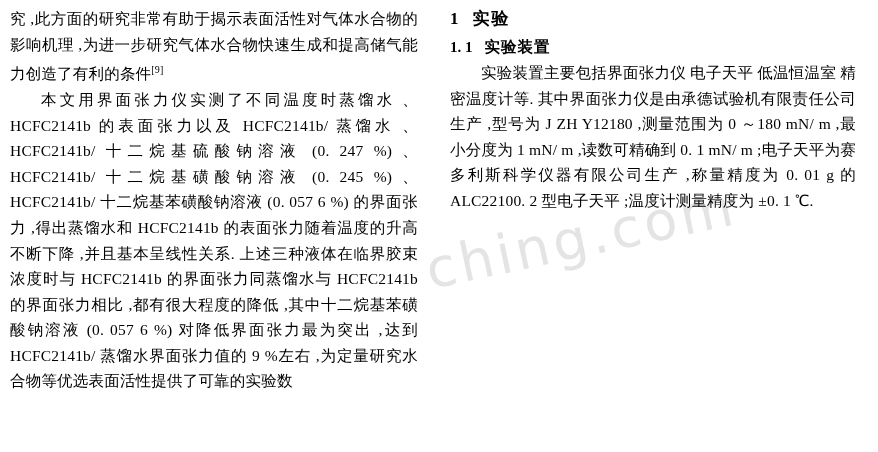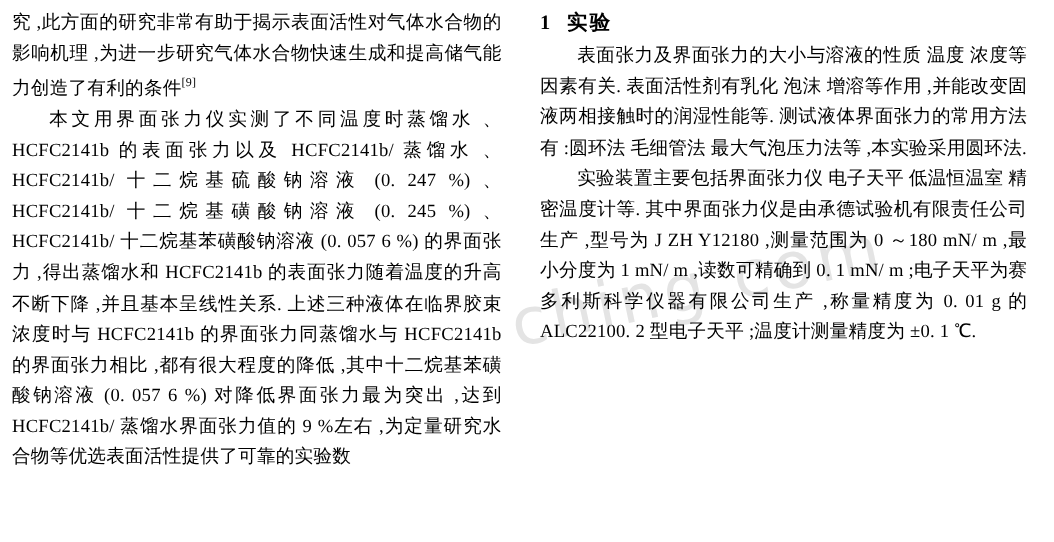--- a/index.html
+++ b/index.html
@@ -106,21 +106,24 @@
       <p class="body indent">本文用界面张力仪实测了不同温度时蒸馏水 、HCFC2141b 的表面张力以及 HCFC2141b/ 蒸馏水 、HCFC2141b/ 十二烷基硫酸钠溶液 (0. 247 %) 、HCFC2141b/ 十二烷基磺酸钠溶液 (0. 245 %) 、HCFC2141b/ 十二烷基苯磺酸钠溶液 (0. 057 6 %) 的界面张力 ,得出蒸馏水和 HCFC2141b 的表面张力随着温度的升高不断下降 ,并且基本呈线性关系. 上述三种液体在临界胶束浓度时与 HCFC2141b 的界面张力同蒸馏水与 HCFC2141b 的界面张力相比 ,都有很大程度的降低 ,其中十二烷基苯磺酸钠溶液 (0. 057 6 %) 对降低界面张力最为突出 ,达到 HCFC2141b/ 蒸馏水界面张力值的 9 %左右 ,为定量研究水合物等优选表面活性提供了可靠的实验数</p>
     </div>
 
     <div class="col col-right">
 
       <div class="sec-head">
         <span class="num">1</span>
         <span class="txt">实验</span>
       </div>
 
-      <p class="body indent tight">表面张力及界面张力的大小与溶液的性质 温度 浓度等因素有关. 表面活性剂有乳化 泡沫 增溶等作用 ,并能改变固液两相接触时的润湿性能等. 测试液体界面张力的常用方法有 :圆环法 毛细管法 最大气泡压力法等 ,本实验采用圆环法.</p>
 
+      <div class="subsec-head">
+        <span class="num">1. 1</span>
+        <span class="txt">实验装置</span>
+      </div>
 
       <p class="body indent tight">实验装置主要包括界面张力仪 电子天平 低温恒温室 精密温度计等. 其中界面张力仪是由承德试验机有限责任公司生产 ,型号为 J ZH Y12180 ,测量范围为 0 ～180 mN/ m ,最小分度为 1 mN/ m ,读数可精确到 0. 1 mN/ m ;电子天平为赛多利斯科学仪器有限公司生产 ,称量精度为 0. 01 g 的 ALC22100. 2 型电子天平 ;温度计测量精度为 ±0. 1 ℃.</p>
 
 
     </div>
   </div>
 </div>
 
 </body></html>

